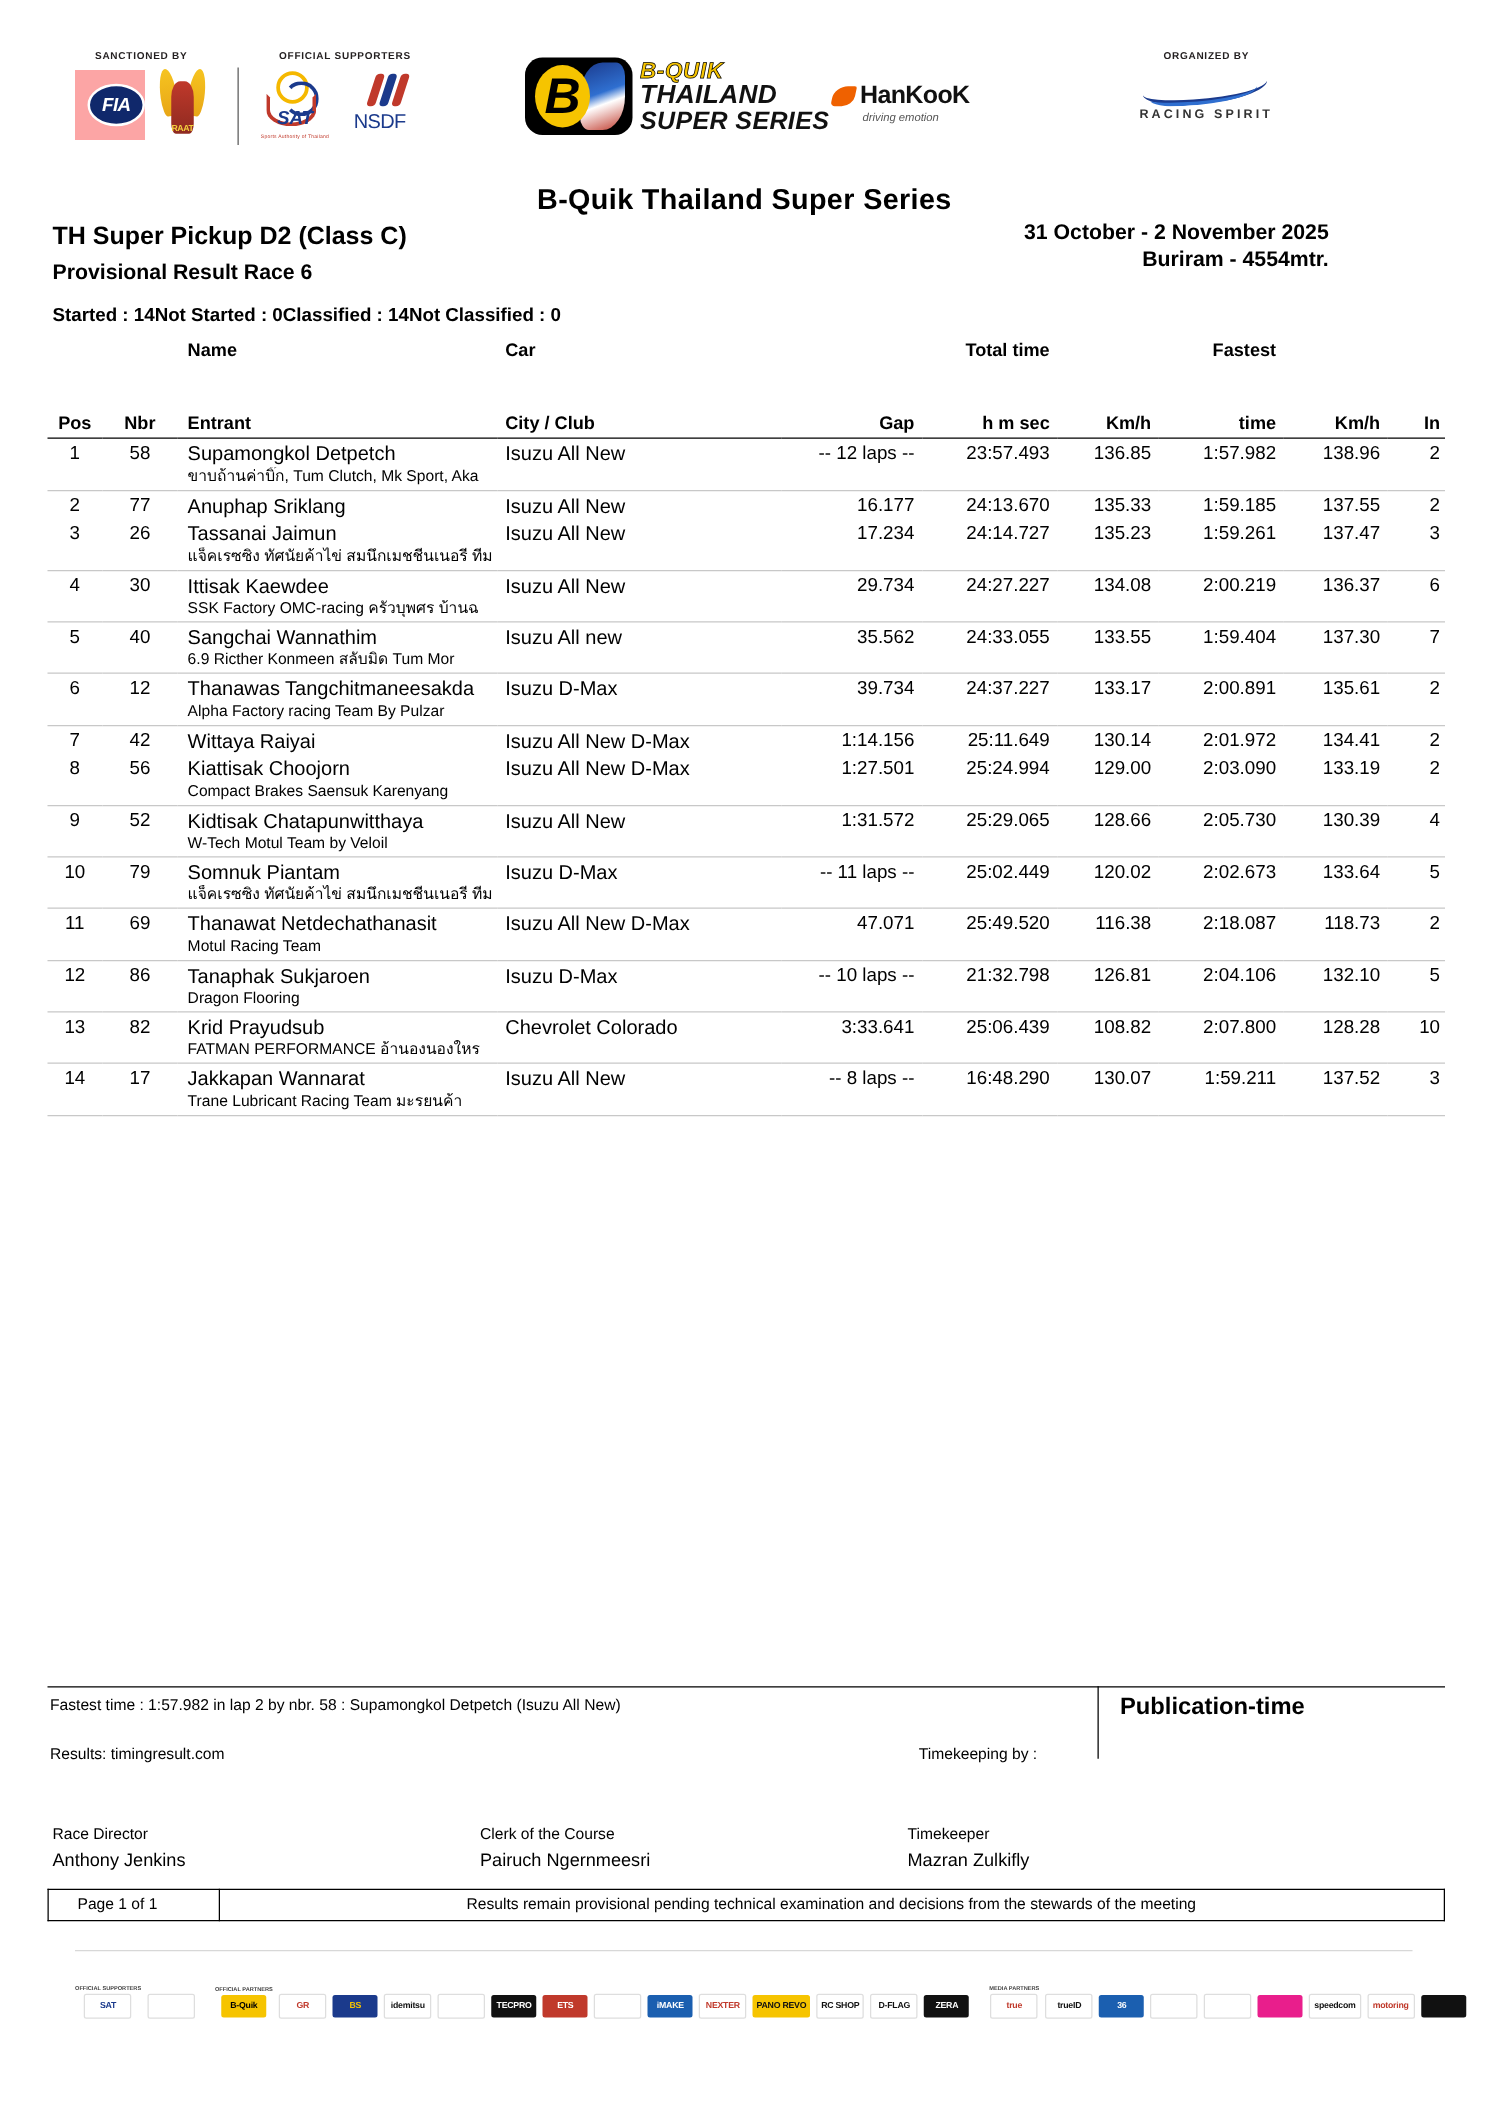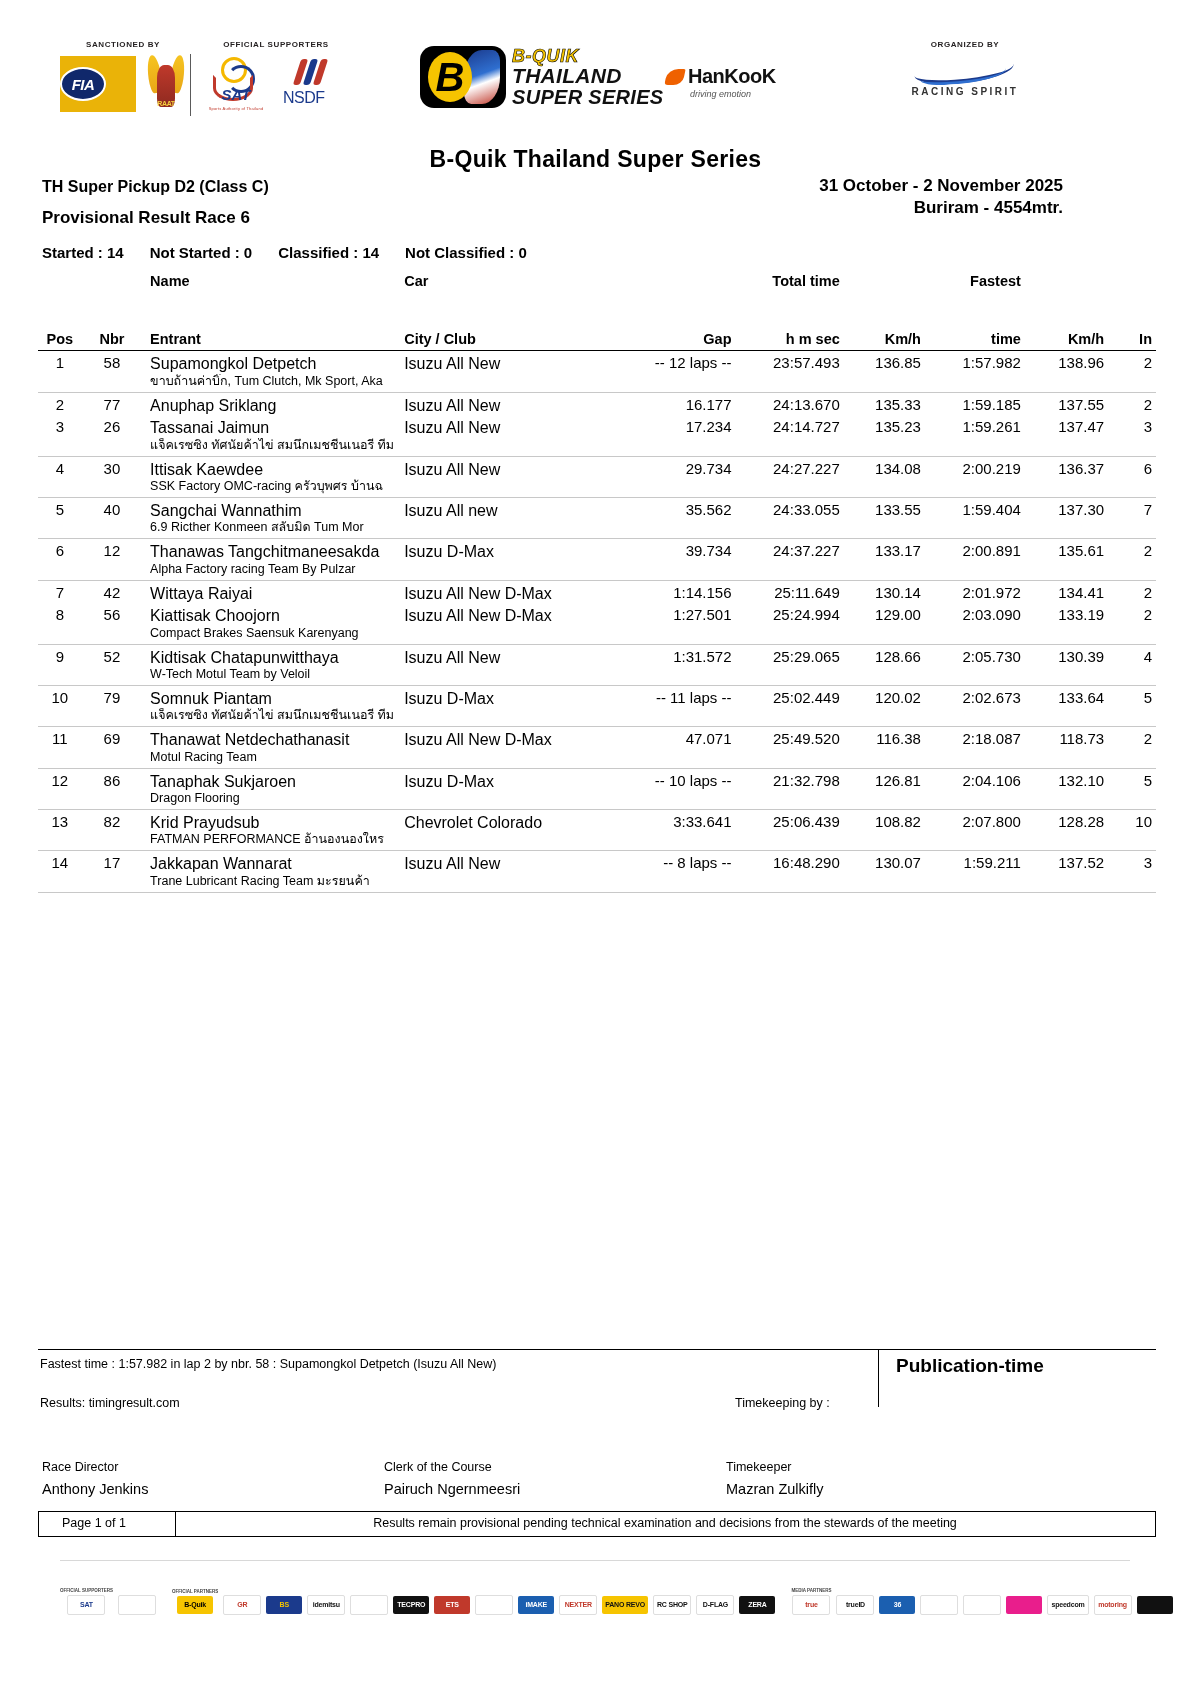--- a/index.html
+++ b/index.html
@@ -49,23 +49,23 @@
     gap: 10px;
   }
   .vsep {
     position: absolute;
     width: 1px;
     background: #5a5a5a;
   }
 
   
   .fia {
-    width: 76px; height: 56px;
-    background: #eab308;
-    display: flex; align-items: center; justify-content: flex-start;
+    width: 56px; height: 56px;
+    background: #fca5a5;
+    display: flex; align-items: center; justify-content: flex-end;
   }
   .fia-inner {
     width: 42px; height: 30px;
     border-radius: 50%;
     background: #10286b;
     border: 2px solid #ffffff;
     color: #ffffff;
     font-size: 15px;
     font-weight: bold;
     font-style: italic;
@@ -256,21 +256,21 @@
     position: absolute;
     left: 0; top: 146px; width: 1191px;
     text-align: center;
     font-size: 23px;
     font-weight: bold;
     letter-spacing: 0.3px;
   }
   .class-title {
     position: absolute;
     left: 42px; top: 178px;
-    font-size: 16px;
+    font-size: 20px;
     font-weight: bold;
   }
   .race-title {
     position: absolute;
     left: 42px; top: 208px;
     font-size: 17px;
     font-weight: bold;
   }
   .meet-date {
     position: absolute;
@@ -289,21 +289,20 @@
     white-space: nowrap;
   }
 
   
   .counts {
     position: absolute;
     left: 42px; top: 244px;
     font-size: 15px;
     font-weight: bold;
     display: flex;
-    gap: 26px;
   }
   .counts span { white-space: nowrap; }
 
   
   .table-wrap {
     position: absolute;
     left: 38px; top: 272px;
     width: 1118px;
   }
   table.results {

